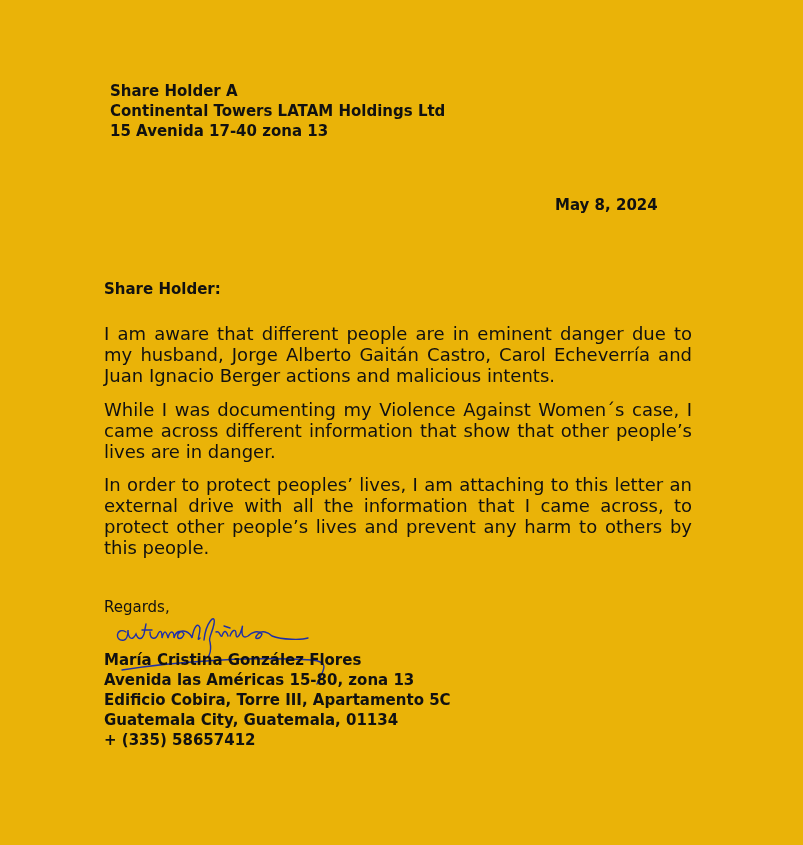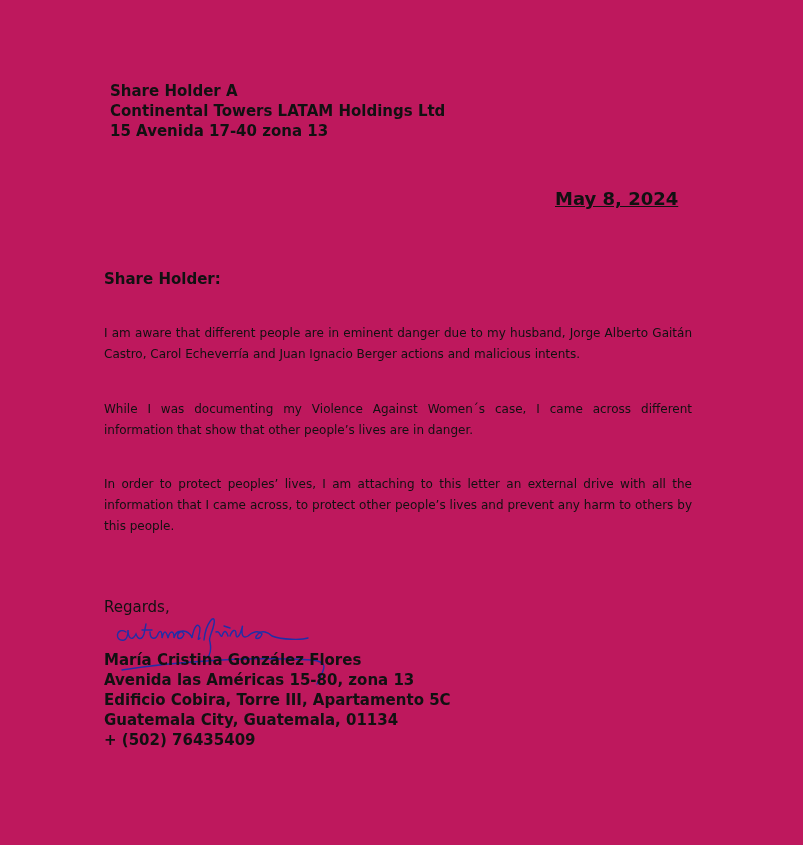--- a/index.html
+++ b/index.html
@@ -1,23 +1,23 @@
 <!DOCTYPE html>
 <html><head>
 <meta charset="utf-8">
 <style>
   html, body { margin: 0; padding: 0; background: #ffffff; }
   body { width: 803px; height: 845px; position: relative; overflow: hidden;
          font-family: "DejaVu Sans", sans-serif; color: #111; }
-  .page { position: absolute; left: 0; top: 0; width: 803px; height: 845px; background: #be185d; }
+  .page { position: absolute; left: 0; top: 0; width: 803px; height: 845px; background: #eab308; }
   .addr { position: absolute; left: 110px; top: 81px; font-size: 15px; line-height: 20px; font-weight: bold; }
   .addr div { white-space: nowrap; }
-  .date { position: absolute; left: 555px; top: 188px; font-size: 18px; font-weight: bold; white-space: nowrap; text-decoration: underline; }
-  .salutation { position: absolute; left: 104px; top: 270px; font-size: 15px; font-weight: bold; }
-  .para { position: absolute; left: 104px; width: 588px; font-size: 12px; line-height: 21px;
+  .date { position: absolute; left: 555px; top: 196px; font-size: 15px; font-weight: bold; white-space: nowrap; }
+  .salutation { position: absolute; left: 104px; top: 280px; font-size: 15px; font-weight: bold; }
+  .para { position: absolute; left: 104px; width: 588px; font-size: 18px; line-height: 21px;
           text-align: justify; }
   .p1 { top: 323px; }
   .p2 { top: 399px; }
   .p3 { top: 474px; }
   .regards { position: absolute; left: 104px; top: 598px; font-size: 15px; }
   .signature { position: absolute; left: 112px; top: 612px; width: 250px; height: 80px; }
   .sigblock { position: absolute; left: 104px; top: 650px; font-size: 15px; line-height: 20px; font-weight: bold; }
   .sigblock div { white-space: nowrap; }
 </style>
 </head>
@@ -48,16 +48,16 @@
       <path d="M104 20 C108 18, 108 26, 110 24 C112 18, 114 18, 116 24 M112 14 L118 16 M118 24 C120 18, 124 16, 124 22 C124 28, 128 24, 130 16 C132 8, 126 30, 136 24 C140 20, 146 18, 150 22 C148 28, 140 28, 146 22 C150 18, 156 20, 160 24 C170 28, 190 28, 196 26"></path>
       <path d="M10 58 C60 50, 140 44, 200 48 C220 50, 210 60, 205 72"></path>
     </g>
   </svg>
 
   <div class="sigblock">
     <div>María Cristina González Flores</div>
     <div>Avenida las Américas 15-80, zona 13</div>
     <div>Edificio Cobira, Torre III, Apartamento 5C</div>
     <div>Guatemala City, Guatemala, 01134</div>
-    <div>+ (502) 76435409</div>
+    <div>+ (335) 58657412</div>
   </div>
 
 </div>
 
 </body></html>

